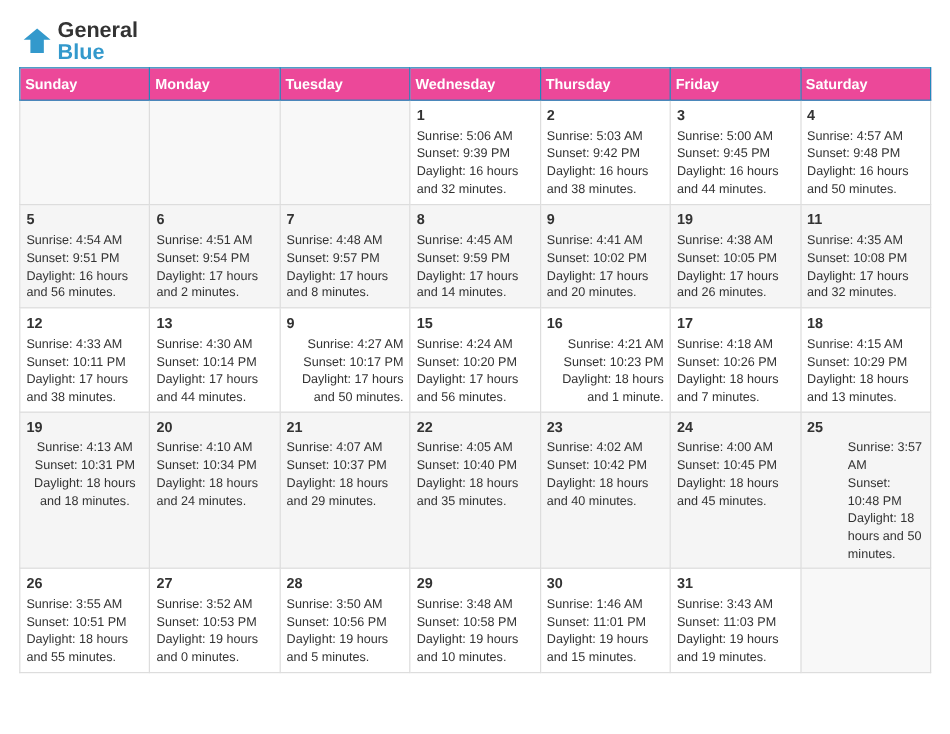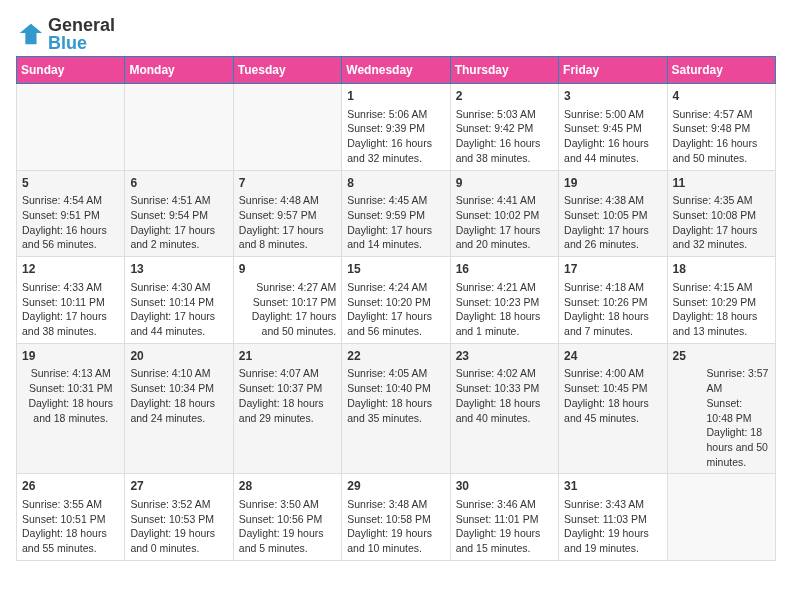--- a/index.html
+++ b/index.html
@@ -215,21 +215,21 @@
 Daylight: 17 hours and 50 minutes.</div>
         </td>
         <td>
           <div class="day-num">15</div>
           <div class="day-info" style="white-space: pre-line;">Sunrise: 4:24 AM
 Sunset: 10:20 PM
 Daylight: 17 hours and 56 minutes.</div>
         </td>
         <td>
           <div class="day-num">16</div>
-          <div class="day-info" style="white-space: pre-line;">Sunrise: 4:21 AM
+          <div class="day-info" style="white-space: pre-line; text-align: right;">Sunrise: 4:21 AM
 Sunset: 10:23 PM
 Daylight: 18 hours and 1 minute.</div>
         </td>
         <td>
           <div class="day-num">17</div>
           <div class="day-info" style="white-space: pre-line;">Sunrise: 4:18 AM
 Sunset: 10:26 PM
 Daylight: 18 hours and 7 minutes.</div>
         </td>
         <td>
@@ -260,21 +260,21 @@
         </td>
         <td>
           <div class="day-num">22</div>
           <div class="day-info" style="white-space: pre-line;">Sunrise: 4:05 AM
 Sunset: 10:40 PM
 Daylight: 18 hours and 35 minutes.</div>
         </td>
         <td>
           <div class="day-num">23</div>
           <div class="day-info" style="white-space: pre-line;">Sunrise: 4:02 AM
-Sunset: 10:33 PM
+Sunset: 10:42 PM
 Daylight: 18 hours and 40 minutes.</div>
         </td>
         <td>
           <div class="day-num">24</div>
           <div class="day-info" style="white-space: pre-line;">Sunrise: 4:00 AM
 Sunset: 10:45 PM
 Daylight: 18 hours and 45 minutes.</div>
         </td>
         <td>
           <div class="day-num">25</div>
@@ -303,21 +303,21 @@
 Daylight: 19 hours and 5 minutes.</div>
         </td>
         <td>
           <div class="day-num">29</div>
           <div class="day-info" style="white-space: pre-line;">Sunrise: 3:48 AM
 Sunset: 10:58 PM
 Daylight: 19 hours and 10 minutes.</div>
         </td>
         <td>
           <div class="day-num">30</div>
-          <div class="day-info" style="white-space: pre-line;">Sunrise: 3:46 AM
+          <div class="day-info" style="white-space: pre-line;">Sunrise: 1:46 AM
 Sunset: 11:01 PM
 Daylight: 19 hours and 15 minutes.</div>
         </td>
         <td>
           <div class="day-num">31</div>
           <div class="day-info" style="white-space: pre-line;">Sunrise: 3:43 AM
 Sunset: 11:03 PM
 Daylight: 19 hours and 19 minutes.</div>
         </td>
         <td class="empty"></td>

